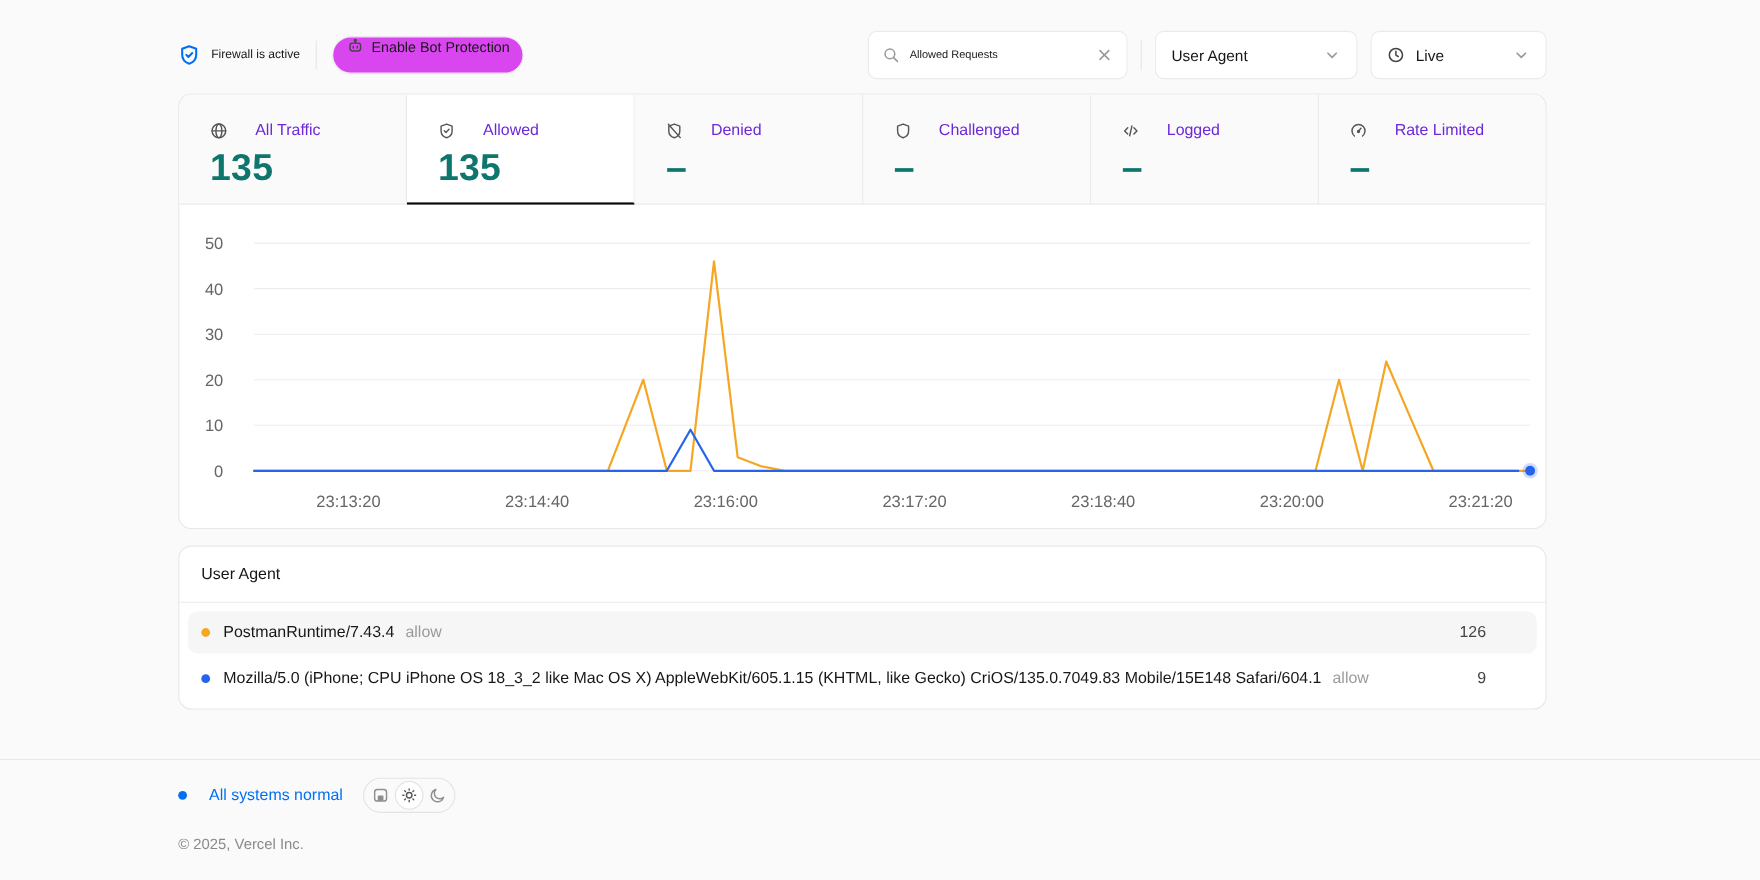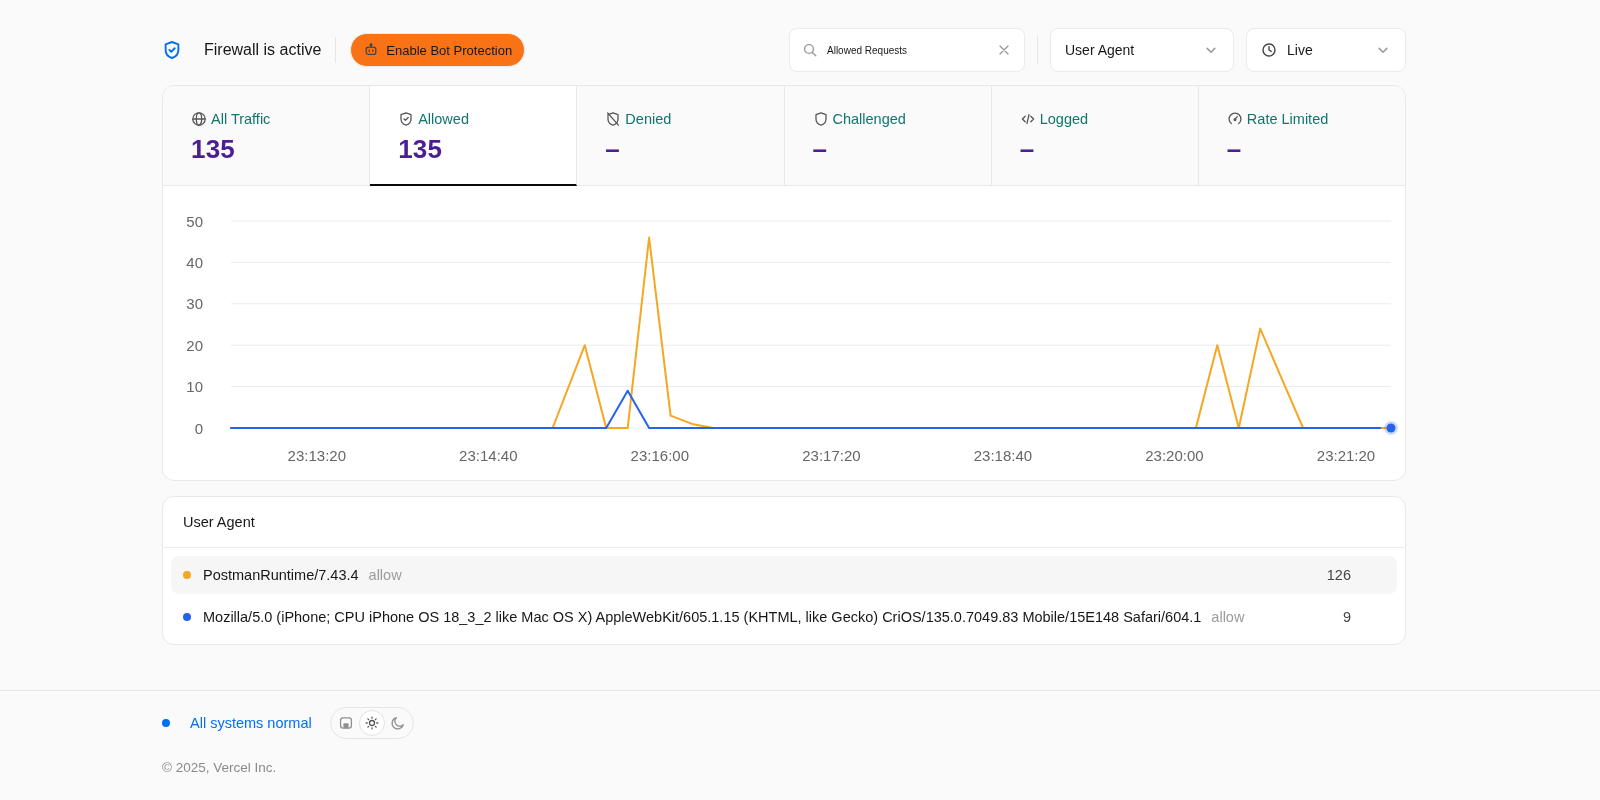--- a/index.html
+++ b/index.html
@@ -1,41 +1,41 @@
 <!DOCTYPE html>
 <html><head>
 <meta charset="utf-8">
 <style>
 *{box-sizing:border-box;margin:0;padding:0}
 html,body{width:1600px;height:800px}
 body{background:#fafafa;font-family:"Liberation Sans",sans-serif;color:#171717;overflow:hidden;position:relative}
 .container{width:1244px;margin-left:162px}
 .topbar{margin-top:28px;display:flex;justify-content:space-between;align-items:center}
 .tb-left{display:flex;align-items:center;gap:14px}
-.fw-status{display:flex;align-items:center;gap:22px;font-size:16px;font-weight:500}
+.fw-status{display:flex;align-items:center;gap:10px;font-size:11px;font-weight:500}
 .vdiv{width:1px;height:26px;background:#e6e6e6}
 .vdiv.sm{height:28px}
-.pill{display:flex;align-items:center;gap:7px;background:#f97316;border:1px solid #ebebeb;border-radius:999px;height:30px;padding:16px 12px;font-size:13px;color:#171717;cursor:pointer;box-shadow:0 1px 2px rgba(0,0,0,.03)}
+.pill{display:flex;align-items:flex-end;gap:7px;background:#d946ef;border:1px solid #ebebeb;border-radius:999px;height:30px;padding:16px 12px;font-size:13px;color:#171717;cursor:pointer;box-shadow:0 1px 2px rgba(0,0,0,.03)}
 .tb-right{display:flex;align-items:center;gap:12px}
 .searchbox{display:flex;align-items:center;gap:9px;width:236px;height:44px;background:#fff;border:1px solid #ebebeb;border-radius:8px;padding:0 12px}
 .searchbox input{border:none;outline:none;flex:1;min-width:0;font-size:10px;color:#171717;font-family:Liberation Sans, sans-serif;background:transparent}
 .icn{display:flex;align-items:center;justify-content:center;color:#999}
 .icn.dark{color:#444}
 .select{display:flex;align-items:center;height:44px;background:#fff;border:1px solid #ebebeb;border-radius:8px;padding:0 14px;font-size:14px;gap:10px;cursor:pointer}
 .select .lbl{flex:1}
 .select.w-agent{width:184px}
 .select.w-live{width:160px}
 .panel{margin-top:13px;background:#fff;border:1px solid #e8e8e8;border-radius:12px;overflow:hidden}
 .tabs{display:flex;height:100px}
 .tab{flex:1;padding:25px 0 0 28px;border-right:1px solid #e8e8e8;border-bottom:1px solid #e8e8e8;cursor:pointer;background:#fafafa}
 .tab:last-child{border-right:none}
 .tab.active{background:#fff;border-bottom:2px solid #0a0a0a}
-.tab-top{display:flex;align-items:center;gap:4px;color:#0f766e;font-size:14.5px;font-weight:500}
+.tab-top{display:flex;align-items:center;gap:25px;color:#6d28d9;font-size:14.5px;font-weight:500}
 .tab-top .icn{color:#555}
-.tab-value{margin-top:7px;font-size:26px;font-weight:600;letter-spacing:.2px;color:#4c1d95}
+.tab-value{margin-top:7px;font-size:34px;font-weight:600;letter-spacing:.2px;color:#0f766e}
 .chart-wrap{height:294px;position:relative}
 svg.chart{position:absolute;left:0;top:0}
 .ax{font-size:15px;fill:#666;font-family:"Liberation Sans",sans-serif}
 .table-card{margin-top:15px;background:#fff;border:1px solid #e8e8e8;border-radius:12px}
 .table-head{padding:17px 20px;font-size:14.5px;font-weight:500;border-bottom:1px solid #ebebeb}
 .rows{padding:8px}
 .row{display:flex;align-items:center;height:38px;padding:0 12px;border-radius:8px;margin-bottom:4px;cursor:pointer}
 .row:last-child{margin-bottom:0}
 .row.hl{background:#f6f6f6}
 .dot{width:8px;height:8px;border-radius:50%;flex:none;margin-right:12px}

